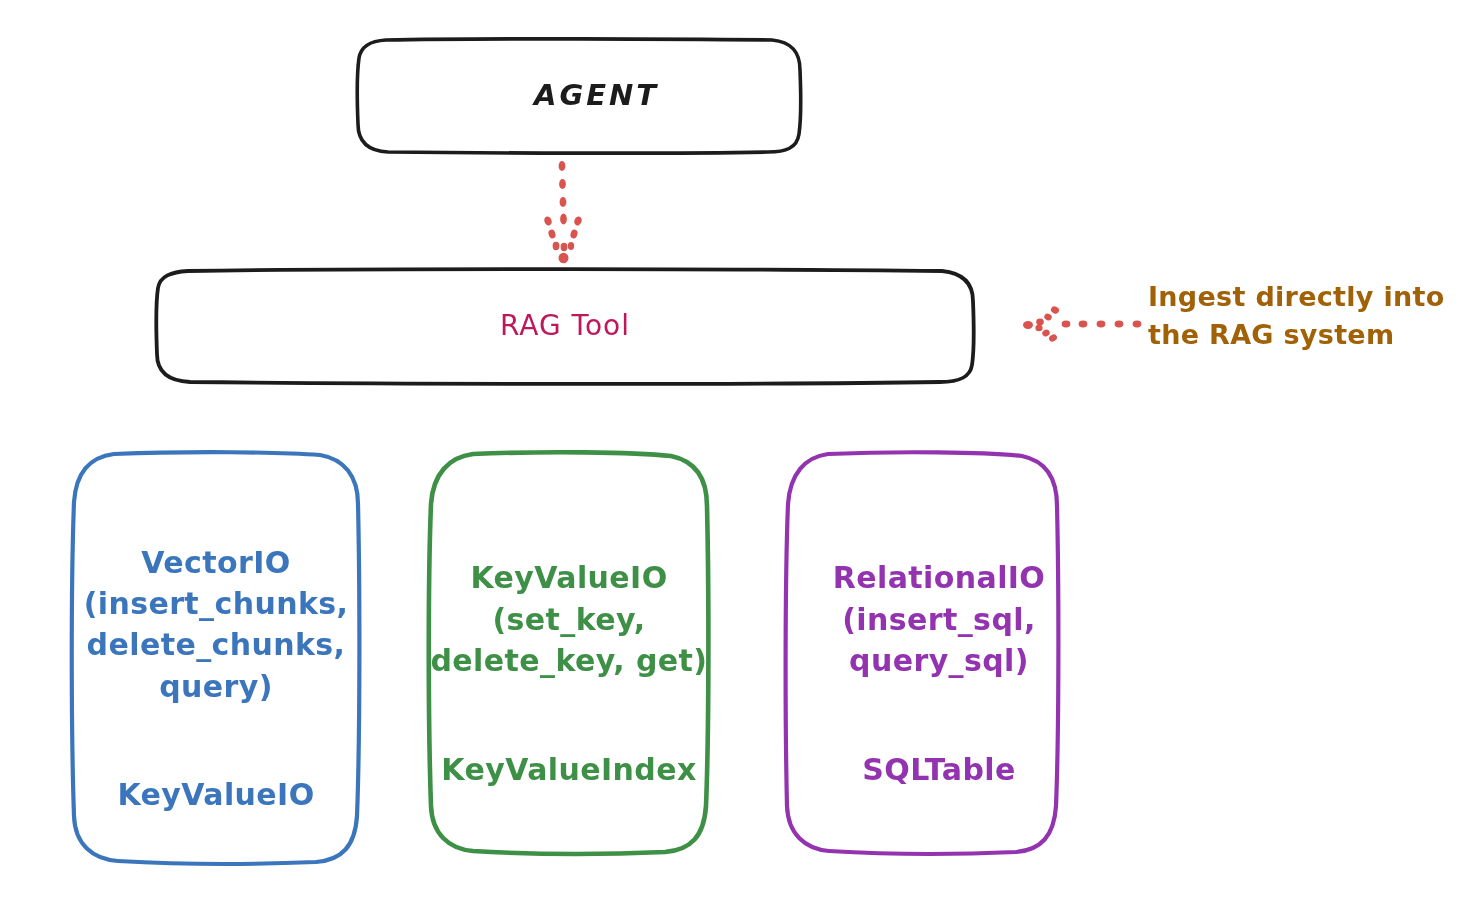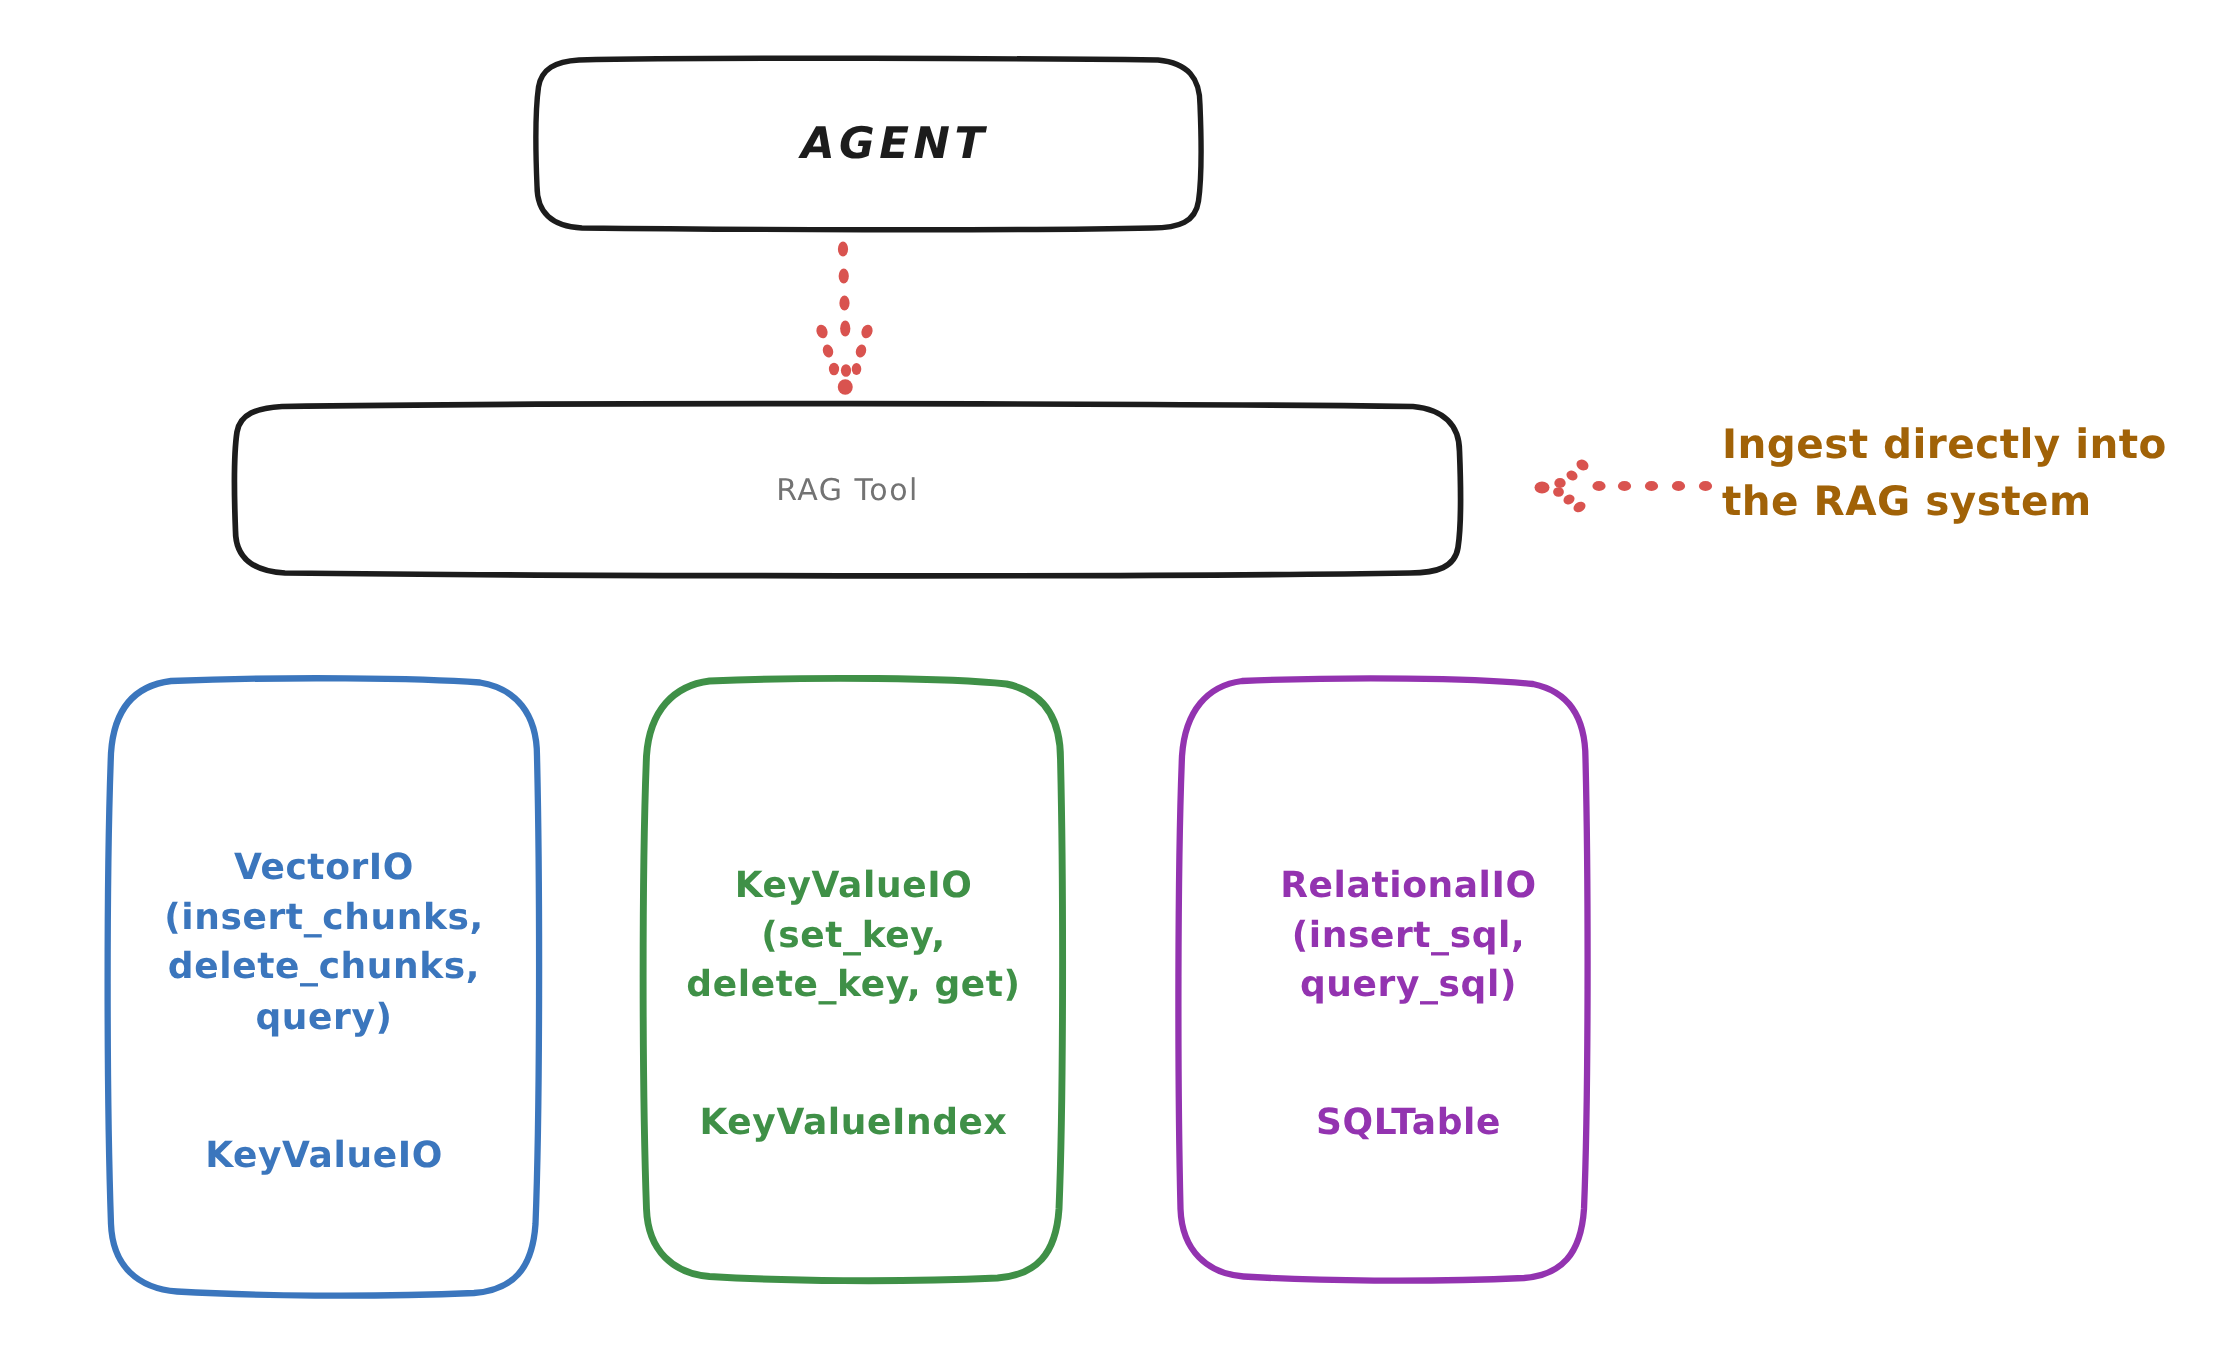--- a/index.html
+++ b/index.html
@@ -52,31 +52,31 @@
     letter-spacing: 3px;
     color: #1c1c1c;
     margin-left: 35px;
   }
   #ragtool-node {
     left: 154px; top: 268px; width: 822px; height: 116px;
   }
   #ragtool-node .label {
     font-family: "DejaVu Sans", sans-serif;
     font-weight: 400;
-    font-size: 20px;
+    font-size: 28px;
     letter-spacing: 1px;
-    color: #737373;
+    color: #be185d;
   }
 
   
   .provider { }
   .provider .label {
     font-family: "DejaVu Sans", sans-serif;
     font-weight: 700;
-    font-size: 24px;
+    font-size: 30px;
     line-height: 1.38;
   }
   #vector-node  { left: 70px;  top: 450px; width: 292px; height: 416px; }
   #keyvalue-node{ left: 427px; top: 450px; width: 284px; height: 406px; }
   #relational-node { left: 784px; top: 450px; width: 277px; height: 406px; }
 
   #vector-node .label     { color: #3b76bd; }
   #keyvalue-node .label   { color: #3f9047; }
   #relational-node .label { color: #9333b0; margin-left: 33px; }
 

